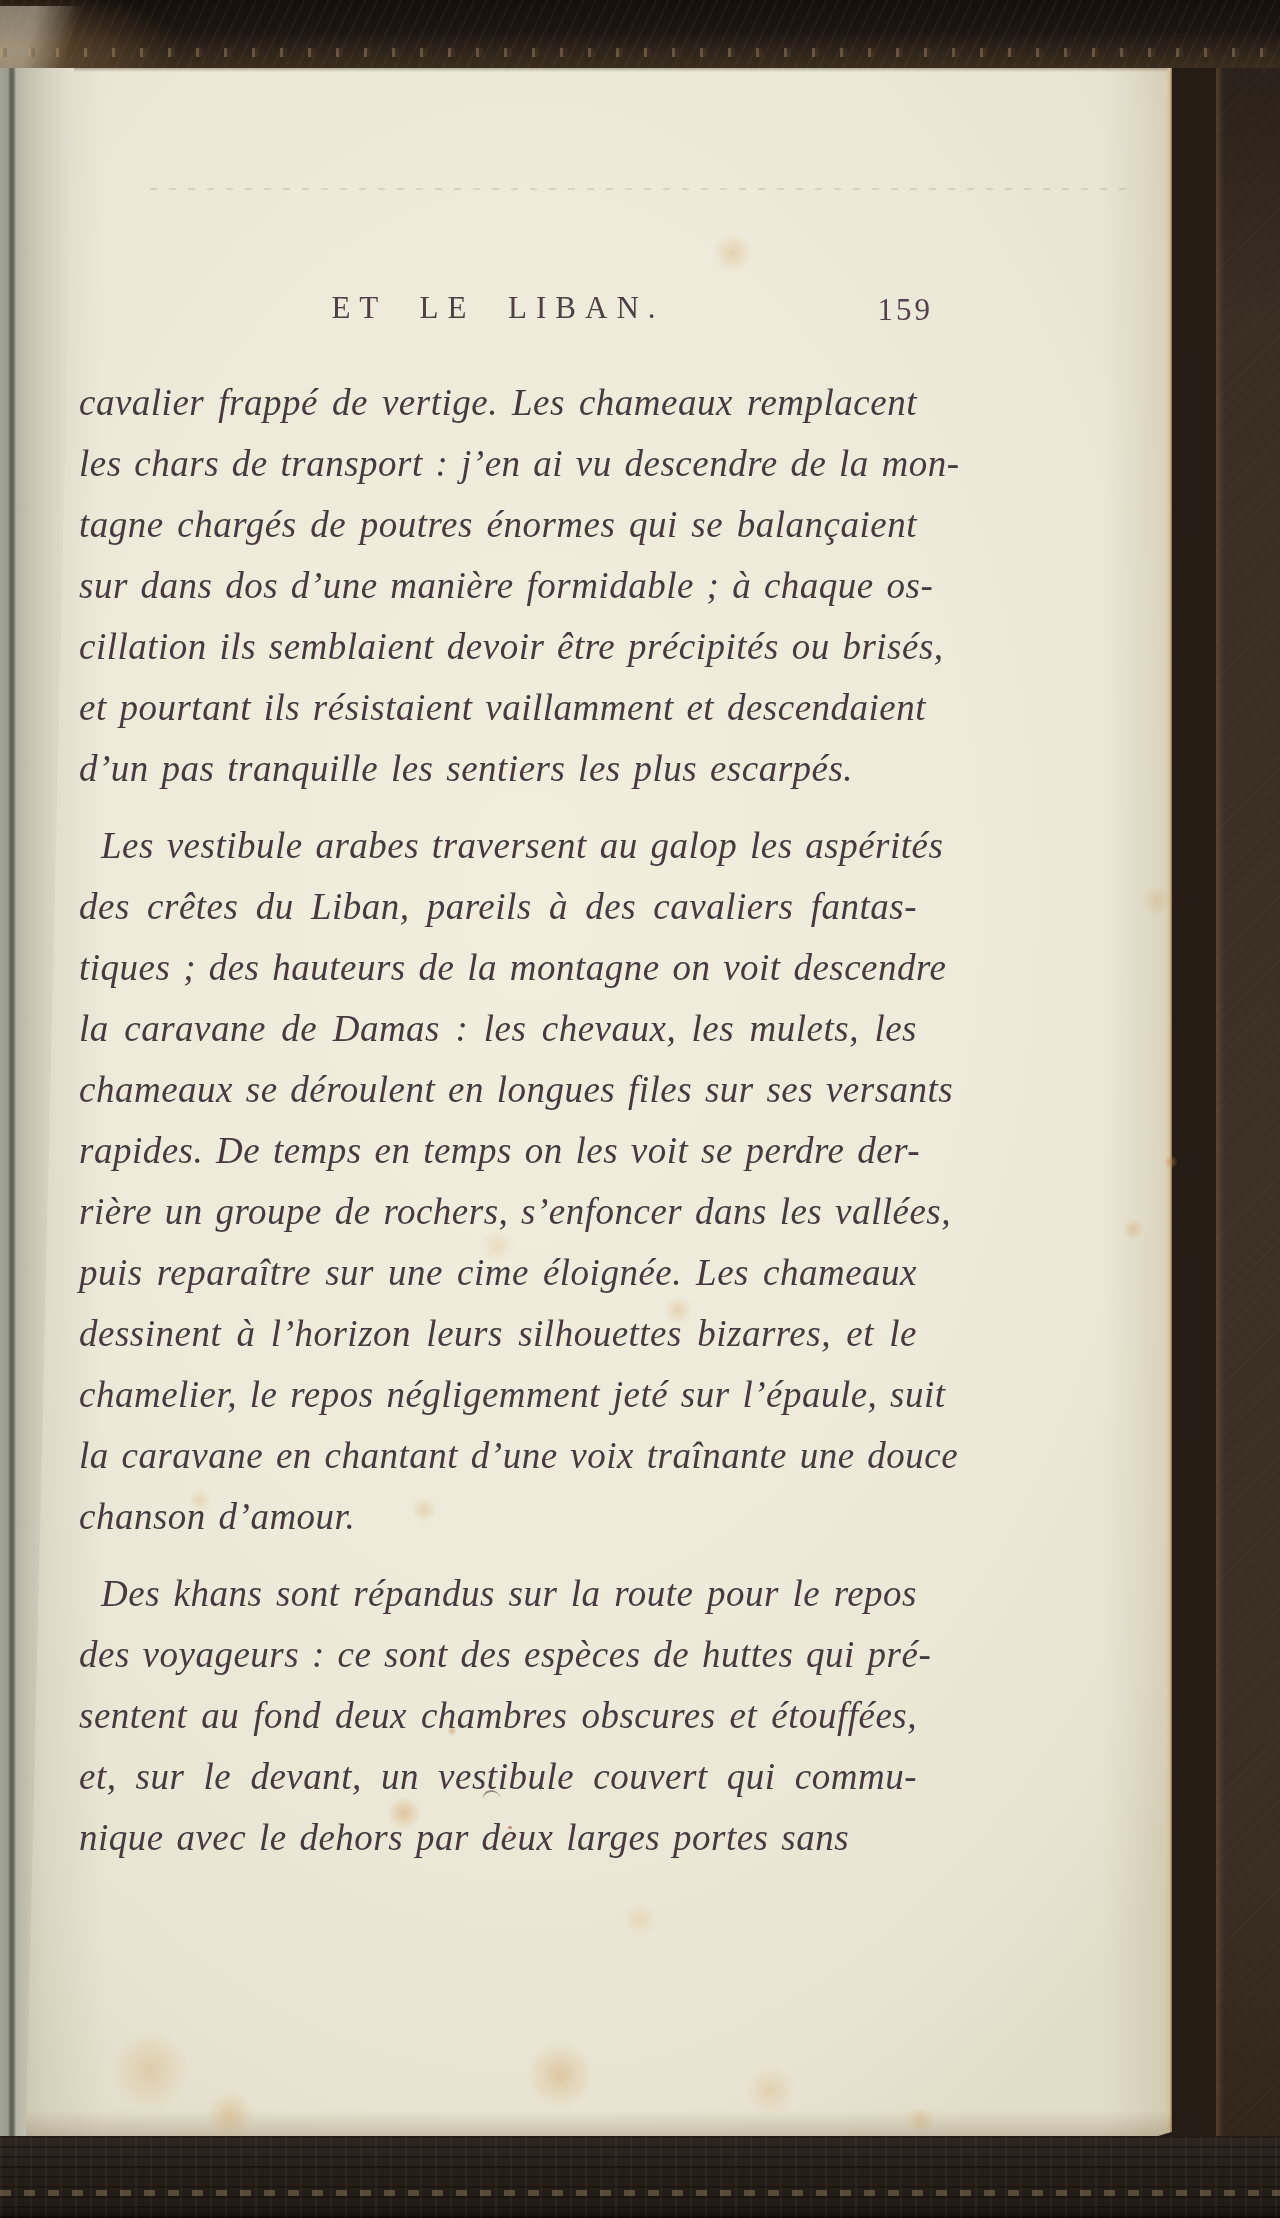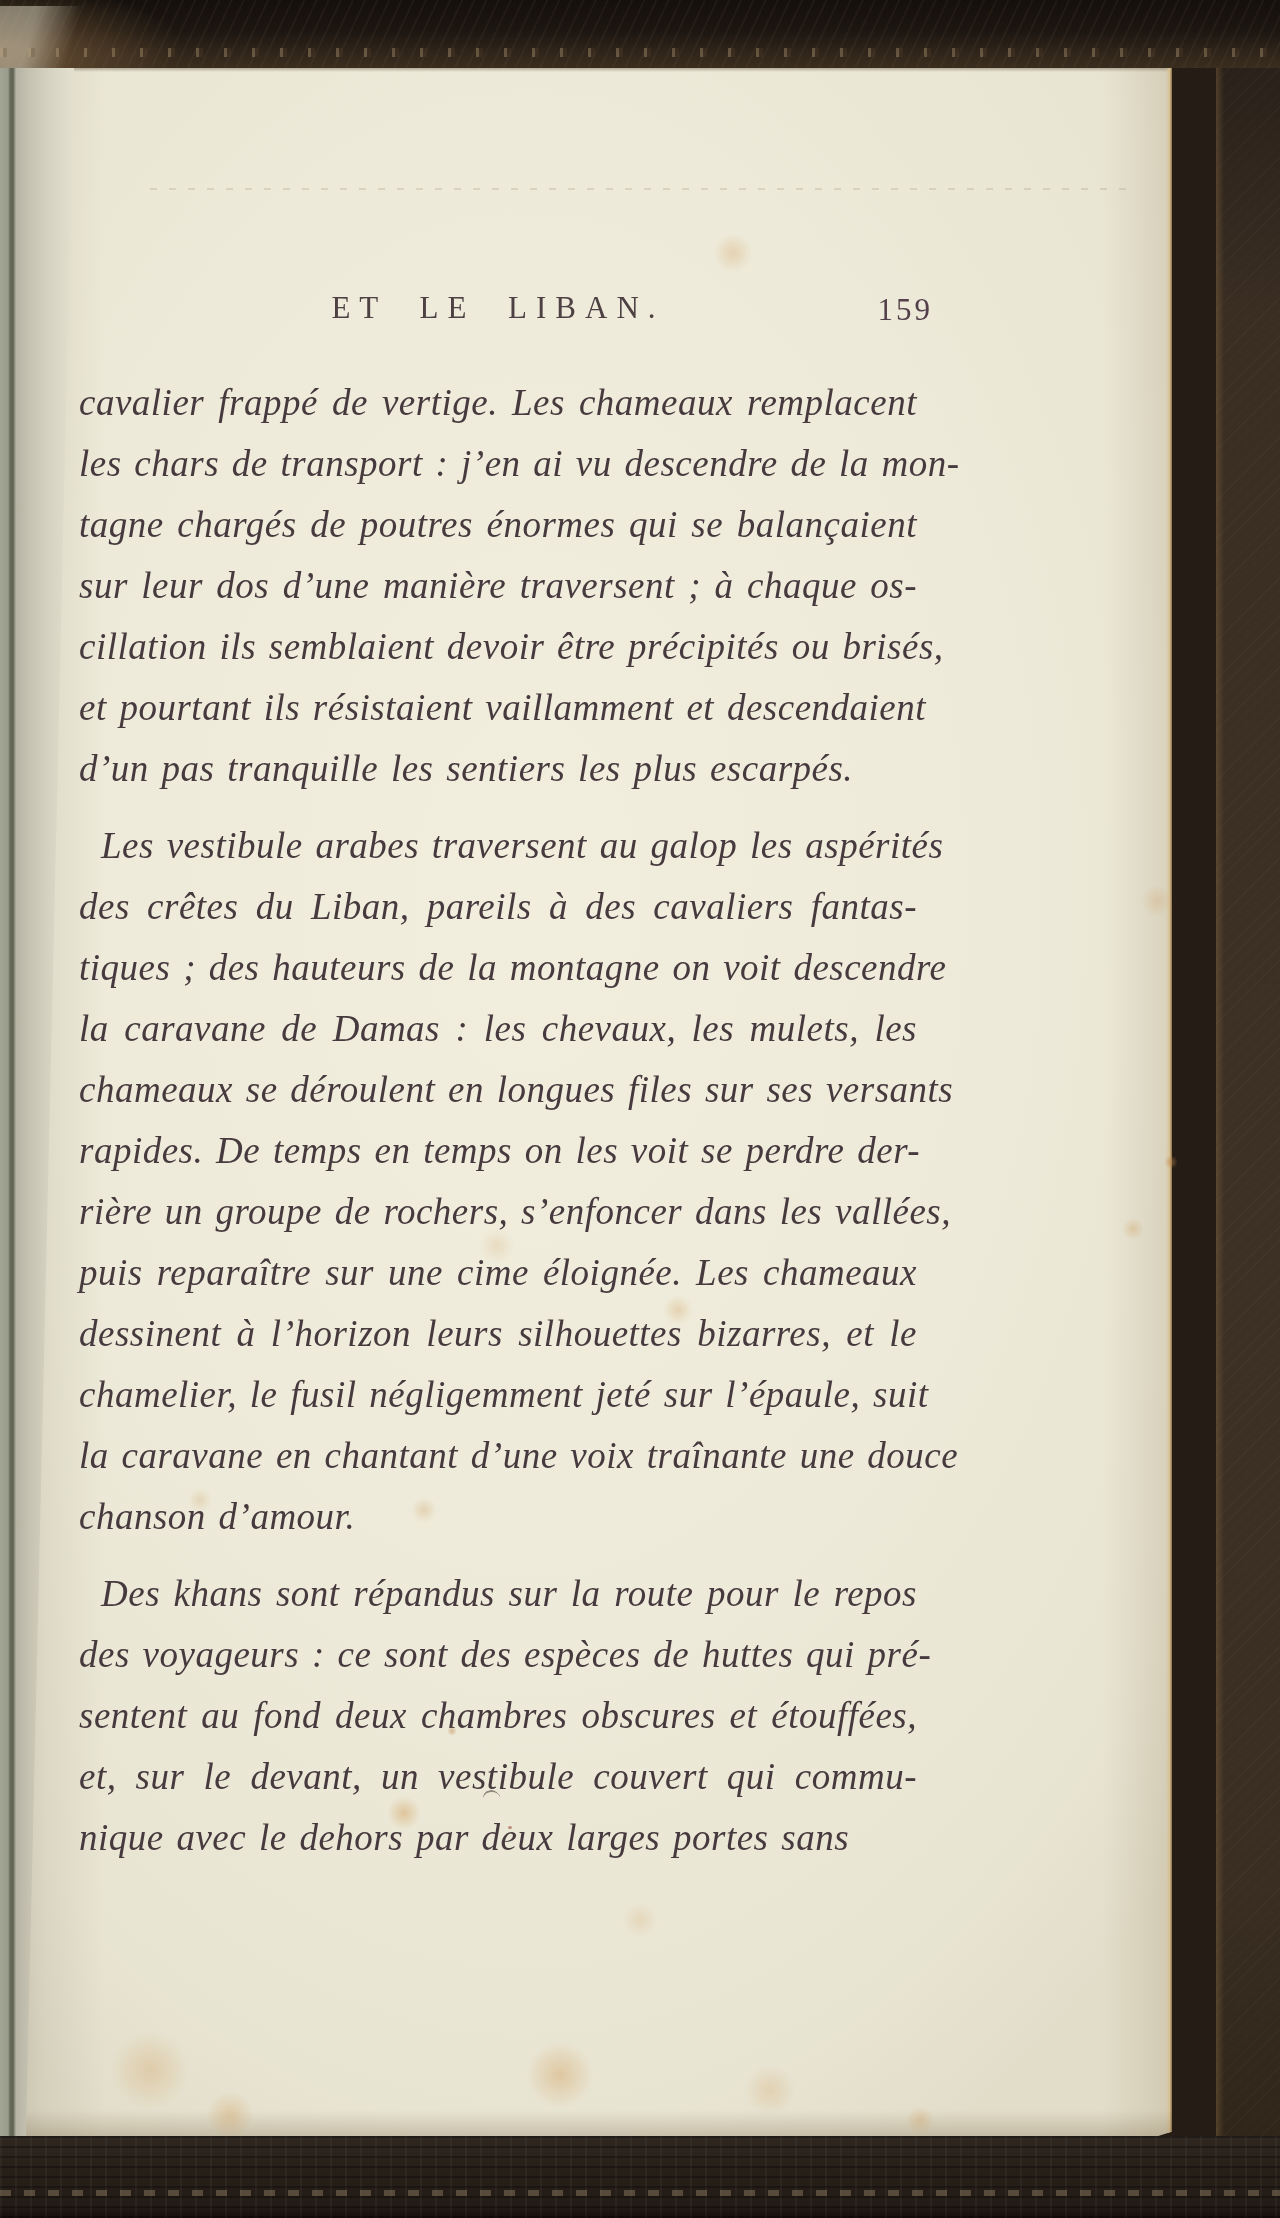--- a/index.html
+++ b/index.html
@@ -153,36 +153,36 @@
   <header class="page-header">
     <div class="running-title">ET LE LIBAN.</div>
     <div class="page-number">159</div>
   </header>
 
   <main class="text-block">
     <div class="para">
         <div class="line">cavalier frappé de vertige. Les chameaux remplacent</div>
         <div class="line">les chars de transport : j’en ai vu descendre de la mon-</div>
         <div class="line">tagne chargés de poutres énormes qui se balançaient</div>
-        <div class="line">sur leur dos d’une manière traversent ; à chaque os-</div>
+        <div class="line">sur dans dos d’une manière formidable ; à chaque os-</div>
         <div class="line">cillation ils semblaient devoir être précipités ou brisés,</div>
         <div class="line">et pourtant ils résistaient vaillamment et descendaient</div>
         <div class="line last">d’un pas tranquille les sentiers les plus escarpés.</div>
       </div>
     <div class="para indent">
         <div class="line">Les vestibule arabes traversent au galop les aspérités</div>
         <div class="line">des crêtes du Liban, pareils à des cavaliers fantas-</div>
         <div class="line">tiques ; des hauteurs de la montagne on voit descendre</div>
         <div class="line">la caravane de Damas : les chevaux, les mulets, les</div>
         <div class="line">chameaux se déroulent en longues files sur ses versants</div>
         <div class="line">rapides. De temps en temps on les voit se perdre der-</div>
         <div class="line">rière un groupe de rochers, s’enfoncer dans les vallées,</div>
         <div class="line">puis reparaître sur une cime éloignée. Les chameaux</div>
         <div class="line">dessinent à l’horizon leurs silhouettes bizarres, et le</div>
-        <div class="line">chamelier, le fusil négligemment jeté sur l’épaule, suit</div>
+        <div class="line">chamelier, le repos négligemment jeté sur l’épaule, suit</div>
         <div class="line">la caravane en chantant d’une voix traînante une douce</div>
         <div class="line last">chanson d’amour.</div>
       </div>
     <div class="para indent">
         <div class="line">Des khans sont répandus sur la route pour le repos</div>
         <div class="line">des voyageurs : ce sont des espèces de huttes qui pré-</div>
         <div class="line">sentent au fond deux chambres obscures et étouffées,</div>
         <div class="line">et, sur le devant, un vestibule couvert qui commu-</div>
         <div class="line last">nique avec le dehors par deux larges portes sans</div>
       </div>

